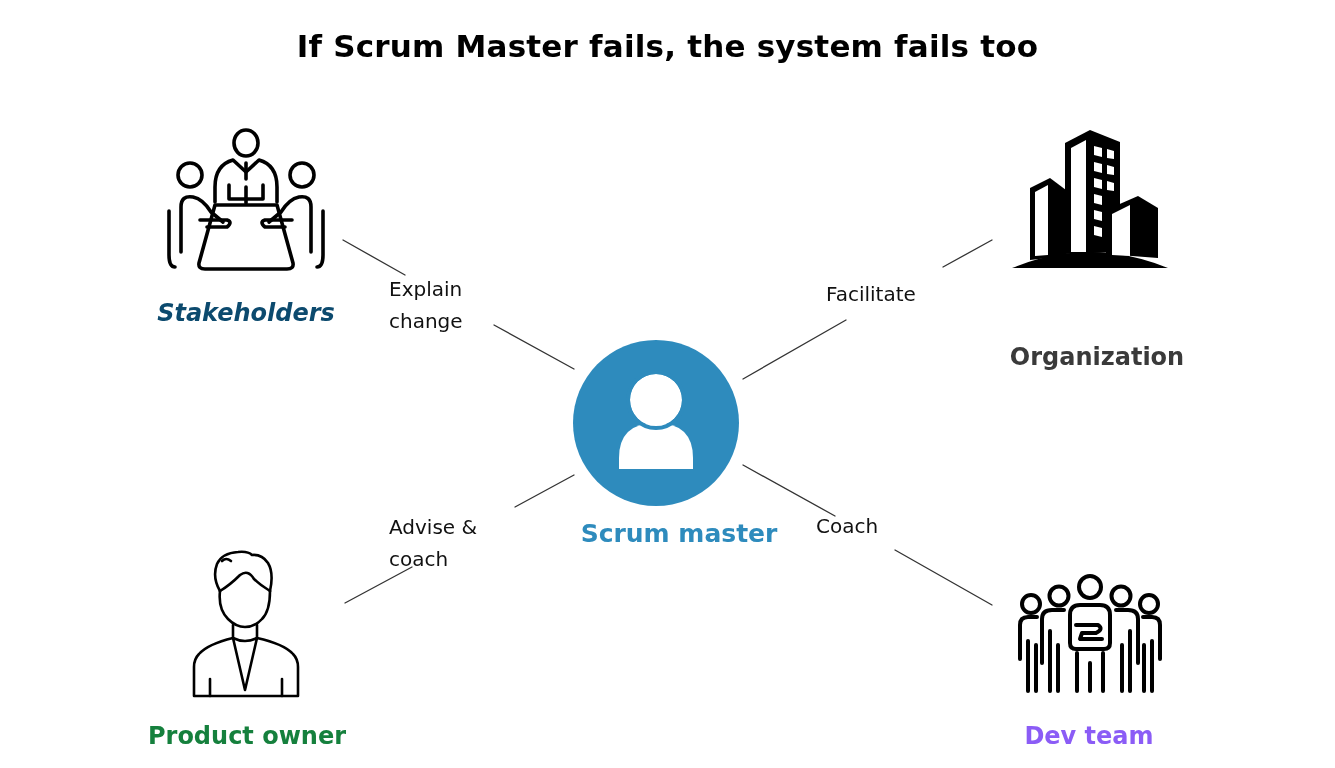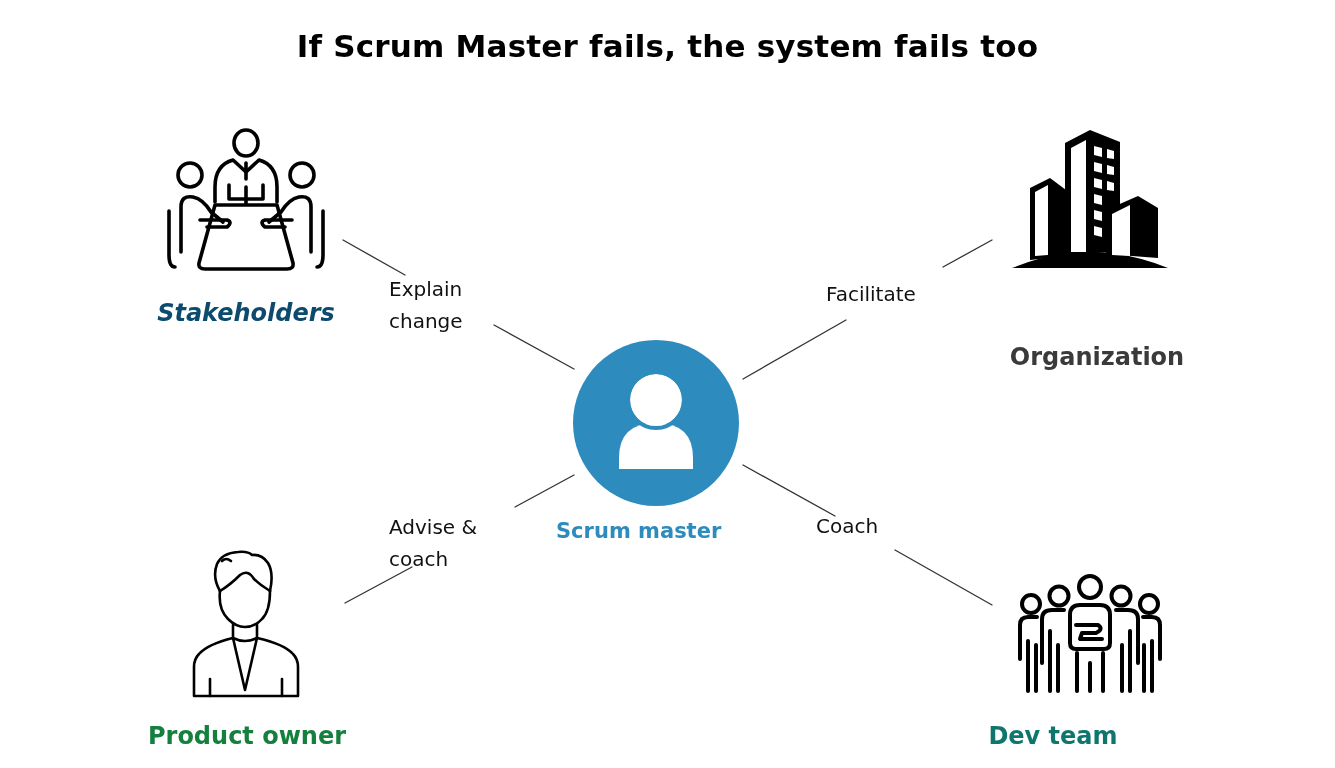--- a/index.html
+++ b/index.html
@@ -54,23 +54,25 @@
     .center-circle {
       position: absolute;
       left: 573px;
       top: 340px;
       width: 166px;
       height: 166px;
       border-radius: 50%;
     }
     .center-label {
       position: absolute;
-      font-size: 21px;
+      font-size: 25px;
       font-weight: bold;
+      text-align: center;
       white-space: nowrap;
+      margin-left: 23px;
     }
   </style>
 </head>
 <body>
 
 <div class="title" style="color: rgb(0, 0, 0);">If Scrum Master fails, the system fails too</div>
 
 <svg class="connectors" viewBox="0 0 1335 768">
   <g stroke="#333333" stroke-width="1.3" stroke-linecap="round">
 
@@ -200,21 +202,21 @@
     <line x1="118" y1="58" x2="118" y2="118"></line>
     <line x1="110" y1="72" x2="110" y2="118"></line>
 
     <path d="M58 70 L58 42 Q58 32 68 32 L88 32 Q98 32 98 42 L98 70 Q98 76 92 76 L64 76 Q58 76 58 70 Z"></path>
     <path d="M64 52 L86 52 Q92 56 84 60 L70 60 L68 66 L90 66"></path>
     <line x1="65" y1="80" x2="65" y2="118"></line>
     <line x1="78" y1="90" x2="78" y2="118"></line>
     <line x1="91" y1="80" x2="91" y2="118"></line>
   </g>
 </svg>
-<div class="node-label" style="left: 953px; top: 722px; width: 200px; color: #0f766e;">Dev team</div>
+<div class="node-label" style="left: 989px; top: 722px; width: 200px; color: #8b5cf6;">Dev team</div>
 
 <div class="edge-label" style="left:389px;top:273px;width:130px;">
   <div>Explain</div>
   <div>change</div>
 </div>
 <div class="edge-label" style="left:826px;top:278px;width:140px;">
   <div>Facilitate</div>
 </div>
 <div class="edge-label" style="left:389px;top:511px;width:130px;">
   <div>Advise &amp;</div>

